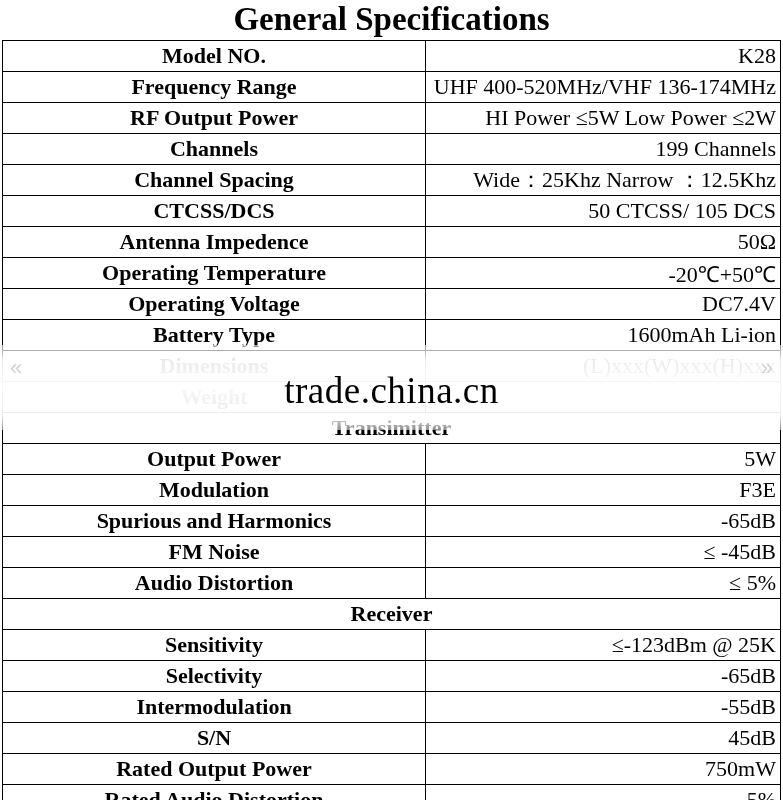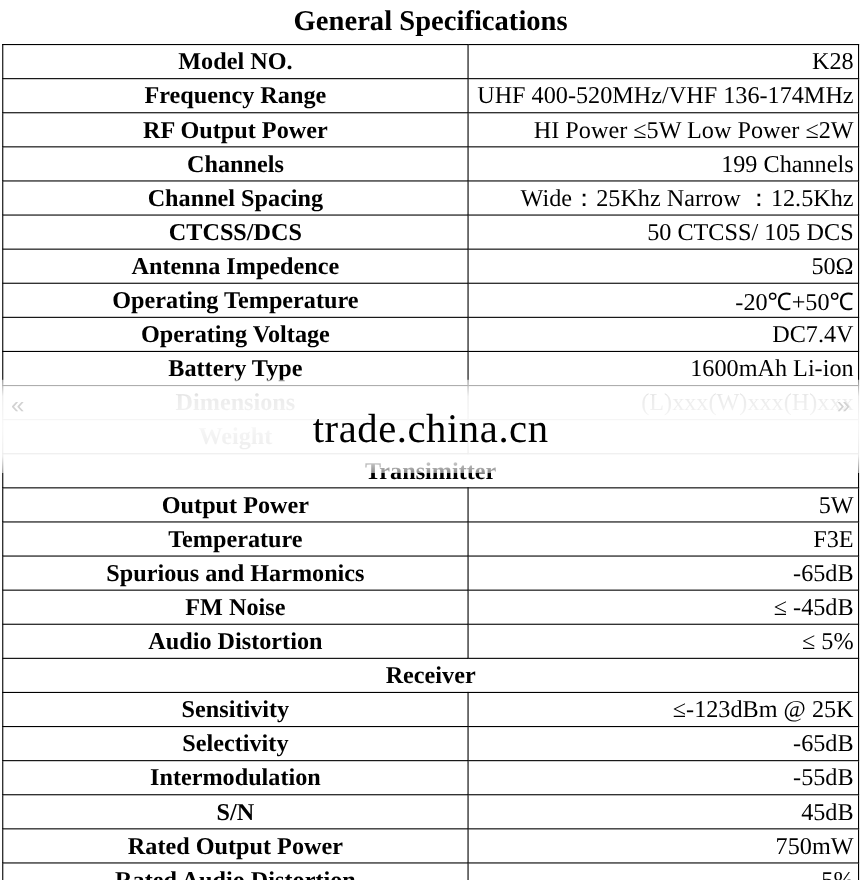--- a/index.html
+++ b/index.html
@@ -16,21 +16,21 @@
     position: relative;
   }
   .sheet {
     width: 783px;
     height: 800px;
     position: relative;
     box-sizing: border-box;
   }
   .spec-title {
     text-align: center;
-    font-size: 26px;
+    font-size: 33px;
     font-weight: bold;
     line-height: 34px;
     padding: 2px 0 4px 0;
     font-family: "Liberation Serif", serif;
   }
   table.spec {
     border-collapse: collapse;
     width: 779px;
     margin: 0 2px;
     table-layout: fixed;
@@ -165,21 +165,21 @@
 
       <tr>
         <td class="section" colspan="2">Transimitter</td>
       </tr>
 
       <tr>
         <td class="label">Output Power</td>
         <td class="value">5W</td>
       </tr>
       <tr>
-        <td class="label">Temperature</td>
+        <td class="label">Modulation</td>
         <td class="value">F3E</td>
       </tr>
       <tr>
         <td class="label">Spurious and Harmonics</td>
         <td class="value">-65dB</td>
       </tr>
       <tr>
         <td class="label">FM Noise</td>
         <td class="value">≤ -45dB</td>
       </tr>

